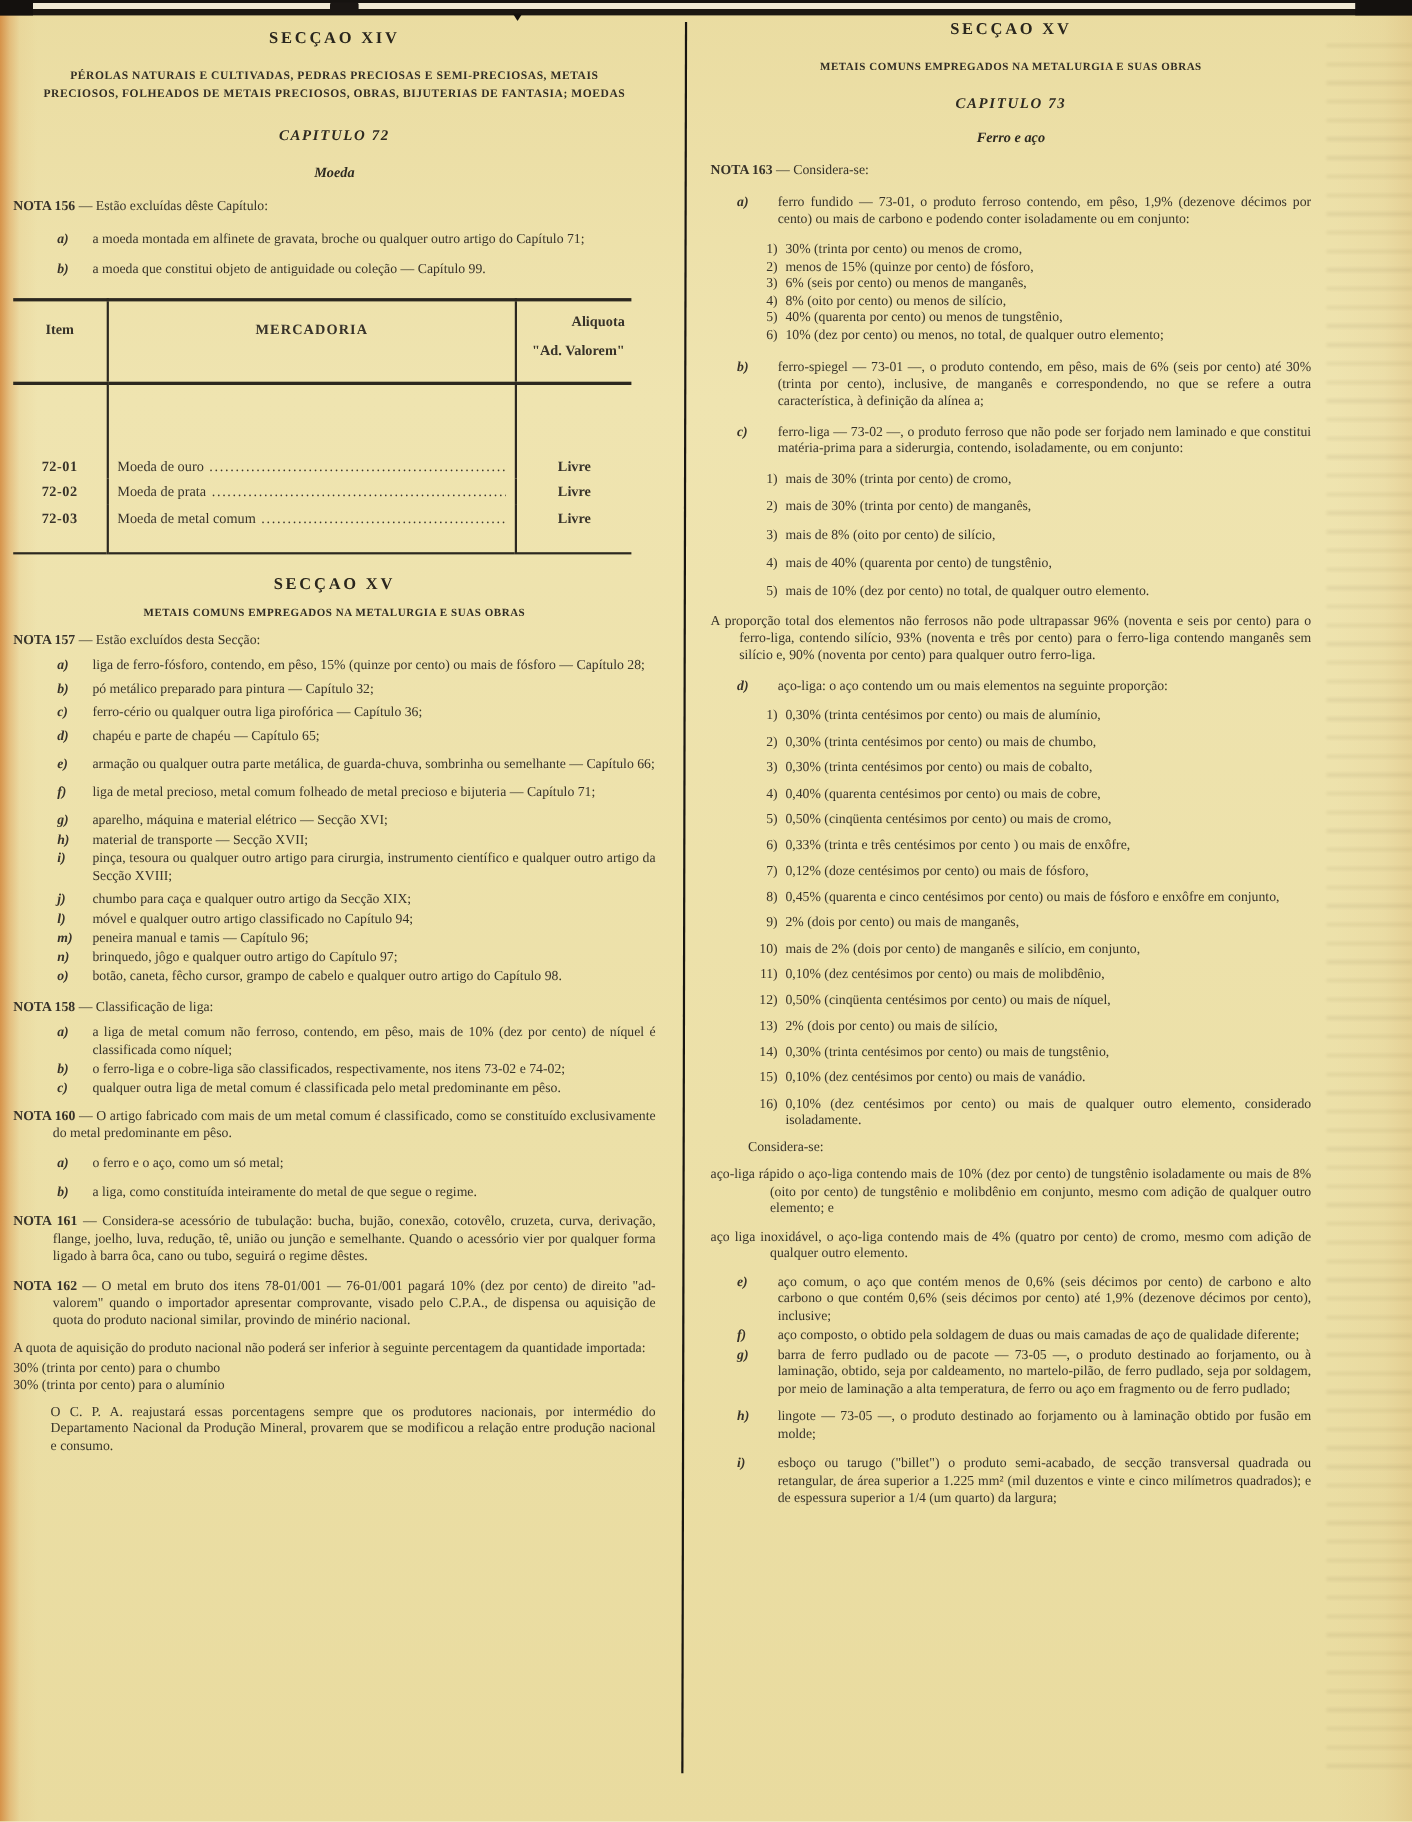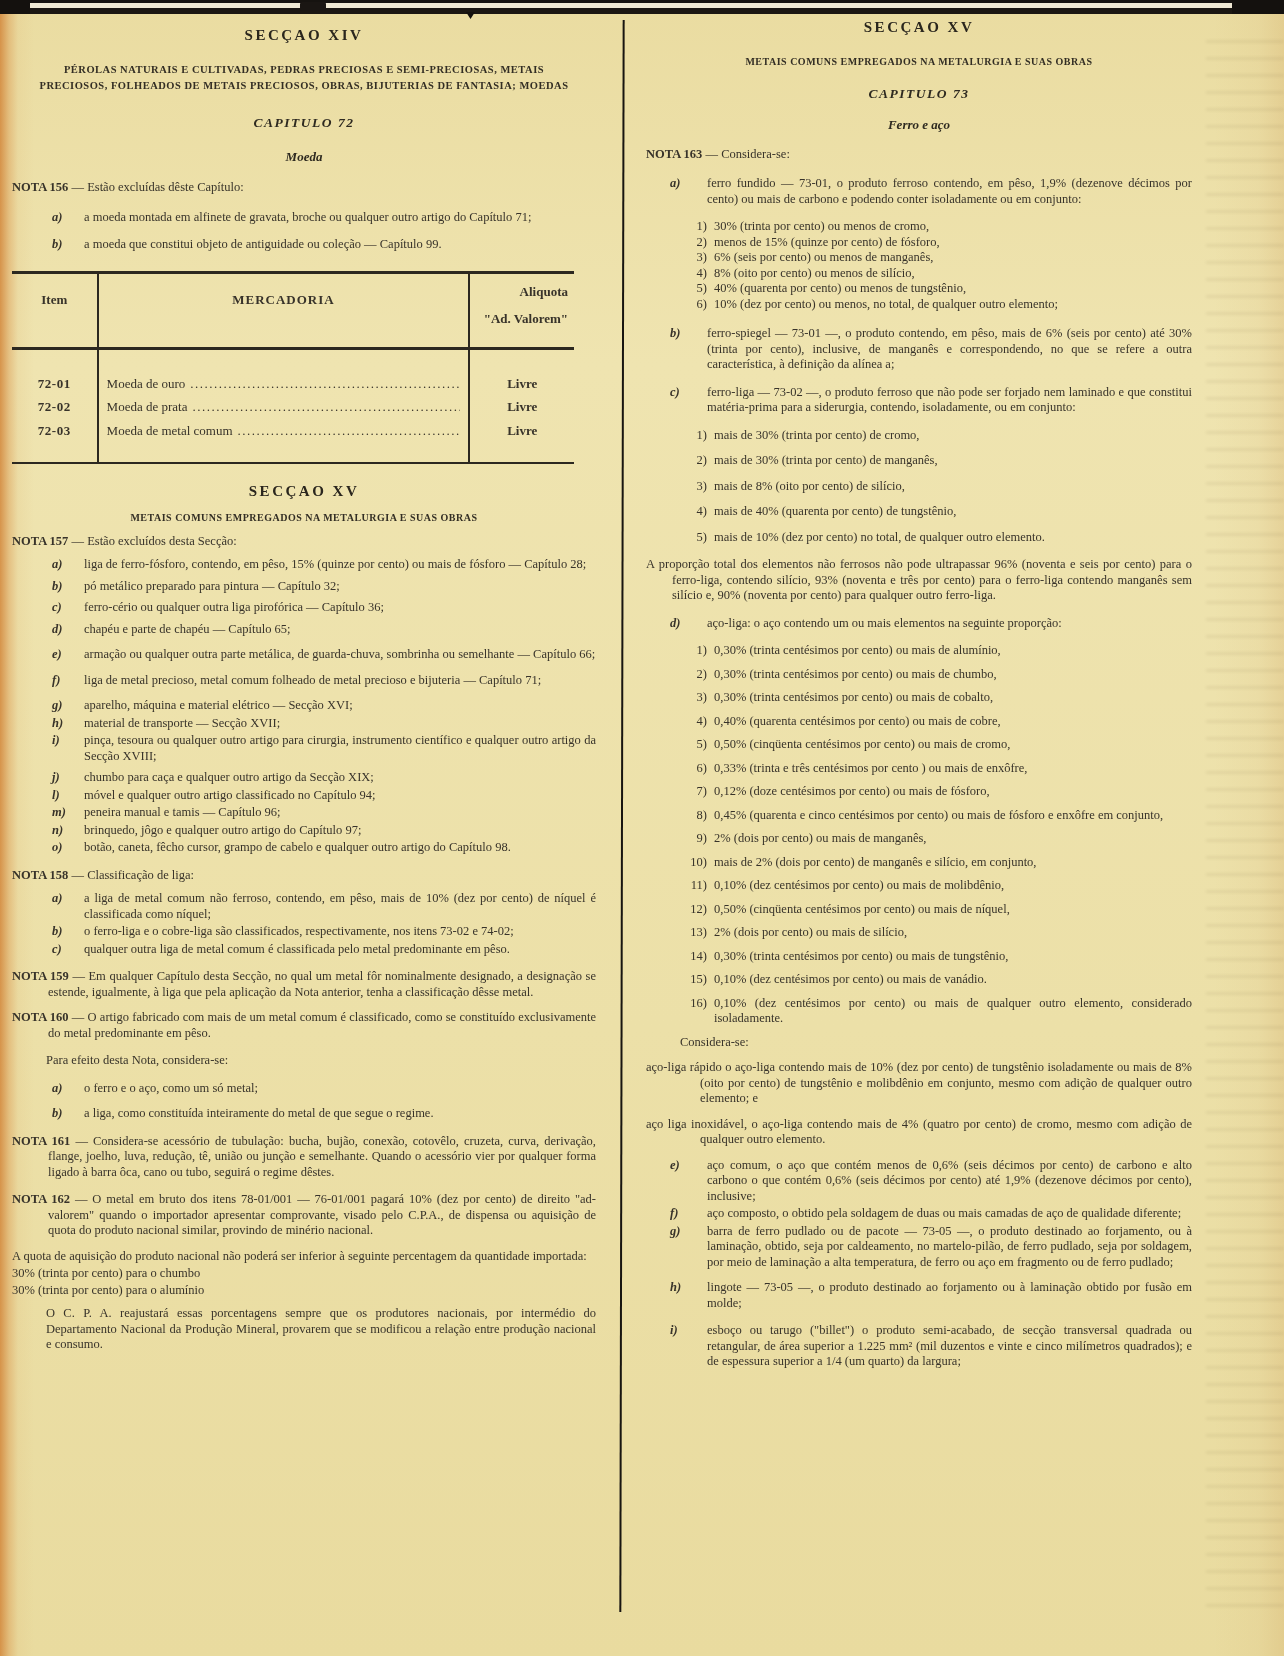--- a/index.html
+++ b/index.html
@@ -53,21 +53,21 @@
   
   .tariff{width:562px;border-collapse:collapse;border-top:3px solid #2c2820;border-bottom:2px solid #2c2820;}
   .tariff th,.tariff td{font-size:13px;vertical-align:top;}
   .tariff .c2,.tariff .c3{border-left:2px solid #2c2820;}
   .tariff thead th{border-bottom:3px solid #2c2820;font-weight:bold;padding:18px 6px 20px;}
   .tariff thead .c1{width:88px;text-align:center;}
   .tariff thead .c2{width:366px;text-align:center;letter-spacing:1px;}
   .tariff thead .c3{width:104px;text-align:right;font-size:13px;font-weight:bold;padding-top:10px;}
   .tariff thead .c3 .l1{display:block;margin-bottom:12px;}
   .tariff tbody td{padding:4px 8px;}
-  .tariff tbody tr.first td{padding-top:26px;}
+  .tariff tbody tr.first td{padding-top:66px;}
   .tariff tbody tr.last td{padding-bottom:24px;}
   .tariff .code{text-align:center;font-weight:bold;letter-spacing:.5px;}
   .tariff .desc{display:flex;align-items:baseline;overflow:hidden;}
   .tariff .dots{flex:1;overflow:hidden;white-space:nowrap;letter-spacing:1.5px;margin-left:5px;color:#3b362c;}
   .tariff .rate{text-align:center;font-weight:bold;}
 
   
   .mt6{margin-top:6px;} .mt8{margin-top:8px;} .mt10{margin-top:10px;} .mt12{margin-top:12px;}
   .mt14{margin-top:14px;} .mt16{margin-top:16px;} .mt18{margin-top:18px;} .mt20{margin-top:20px;} .mt2{margin-top:2px;}
 </style>
@@ -212,24 +212,22 @@
       </div>
     <div class="litem mt2">
         <span class="letter">b)</span>
         <span>o ferro-liga e o cobre-liga são classificados, respectivamente, nos itens 73-02 e 74-02;</span>
       </div>
     <div class="litem mt2">
         <span class="letter">c)</span>
         <span>qualquer outra liga de metal comum é classificada pelo metal predominante em pêso.</span>
       </div>
 
-    <p class="nota mt12"><span class="b">NOTA 159</span> <span>— Em qualquer Capítulo desta Secção, no qual um metal fôr nominalmente designado, a designação se estende, igualmente, à liga que pela aplicação da Nota anterior, tenha a classificação dêsse metal.</span></p>
 
     <p class="nota mt10"><span class="b">NOTA 160</span> <span>— O artigo fabricado com mais de um metal comum é classificado, como se constituído exclusivamente do metal predominante em pêso.</span></p>
-    <p class="indent1 mt12">Para efeito desta Nota, considera-se:</p>
     <div class="litem mt12">
         <span class="letter">a)</span>
         <span>o ferro e o aço, como um só metal;</span>
       </div>
     <div class="litem mt10">
         <span class="letter">b)</span>
         <span>a liga, como constituída inteiramente do metal de que segue o regime.</span>
       </div>
 
     <p class="nota mt12"><span class="b">NOTA 161</span> <span>— Considera-se acessório de tubulação: bucha, bujão, conexão, cotovêlo, cruzeta, curva, derivação, flange, joelho, luva, redução, tê, união ou junção e semelhante. Quando o acessório vier por qualquer forma ligado à barra ôca, cano ou tubo, seguirá o regime dêstes.</span></p>

